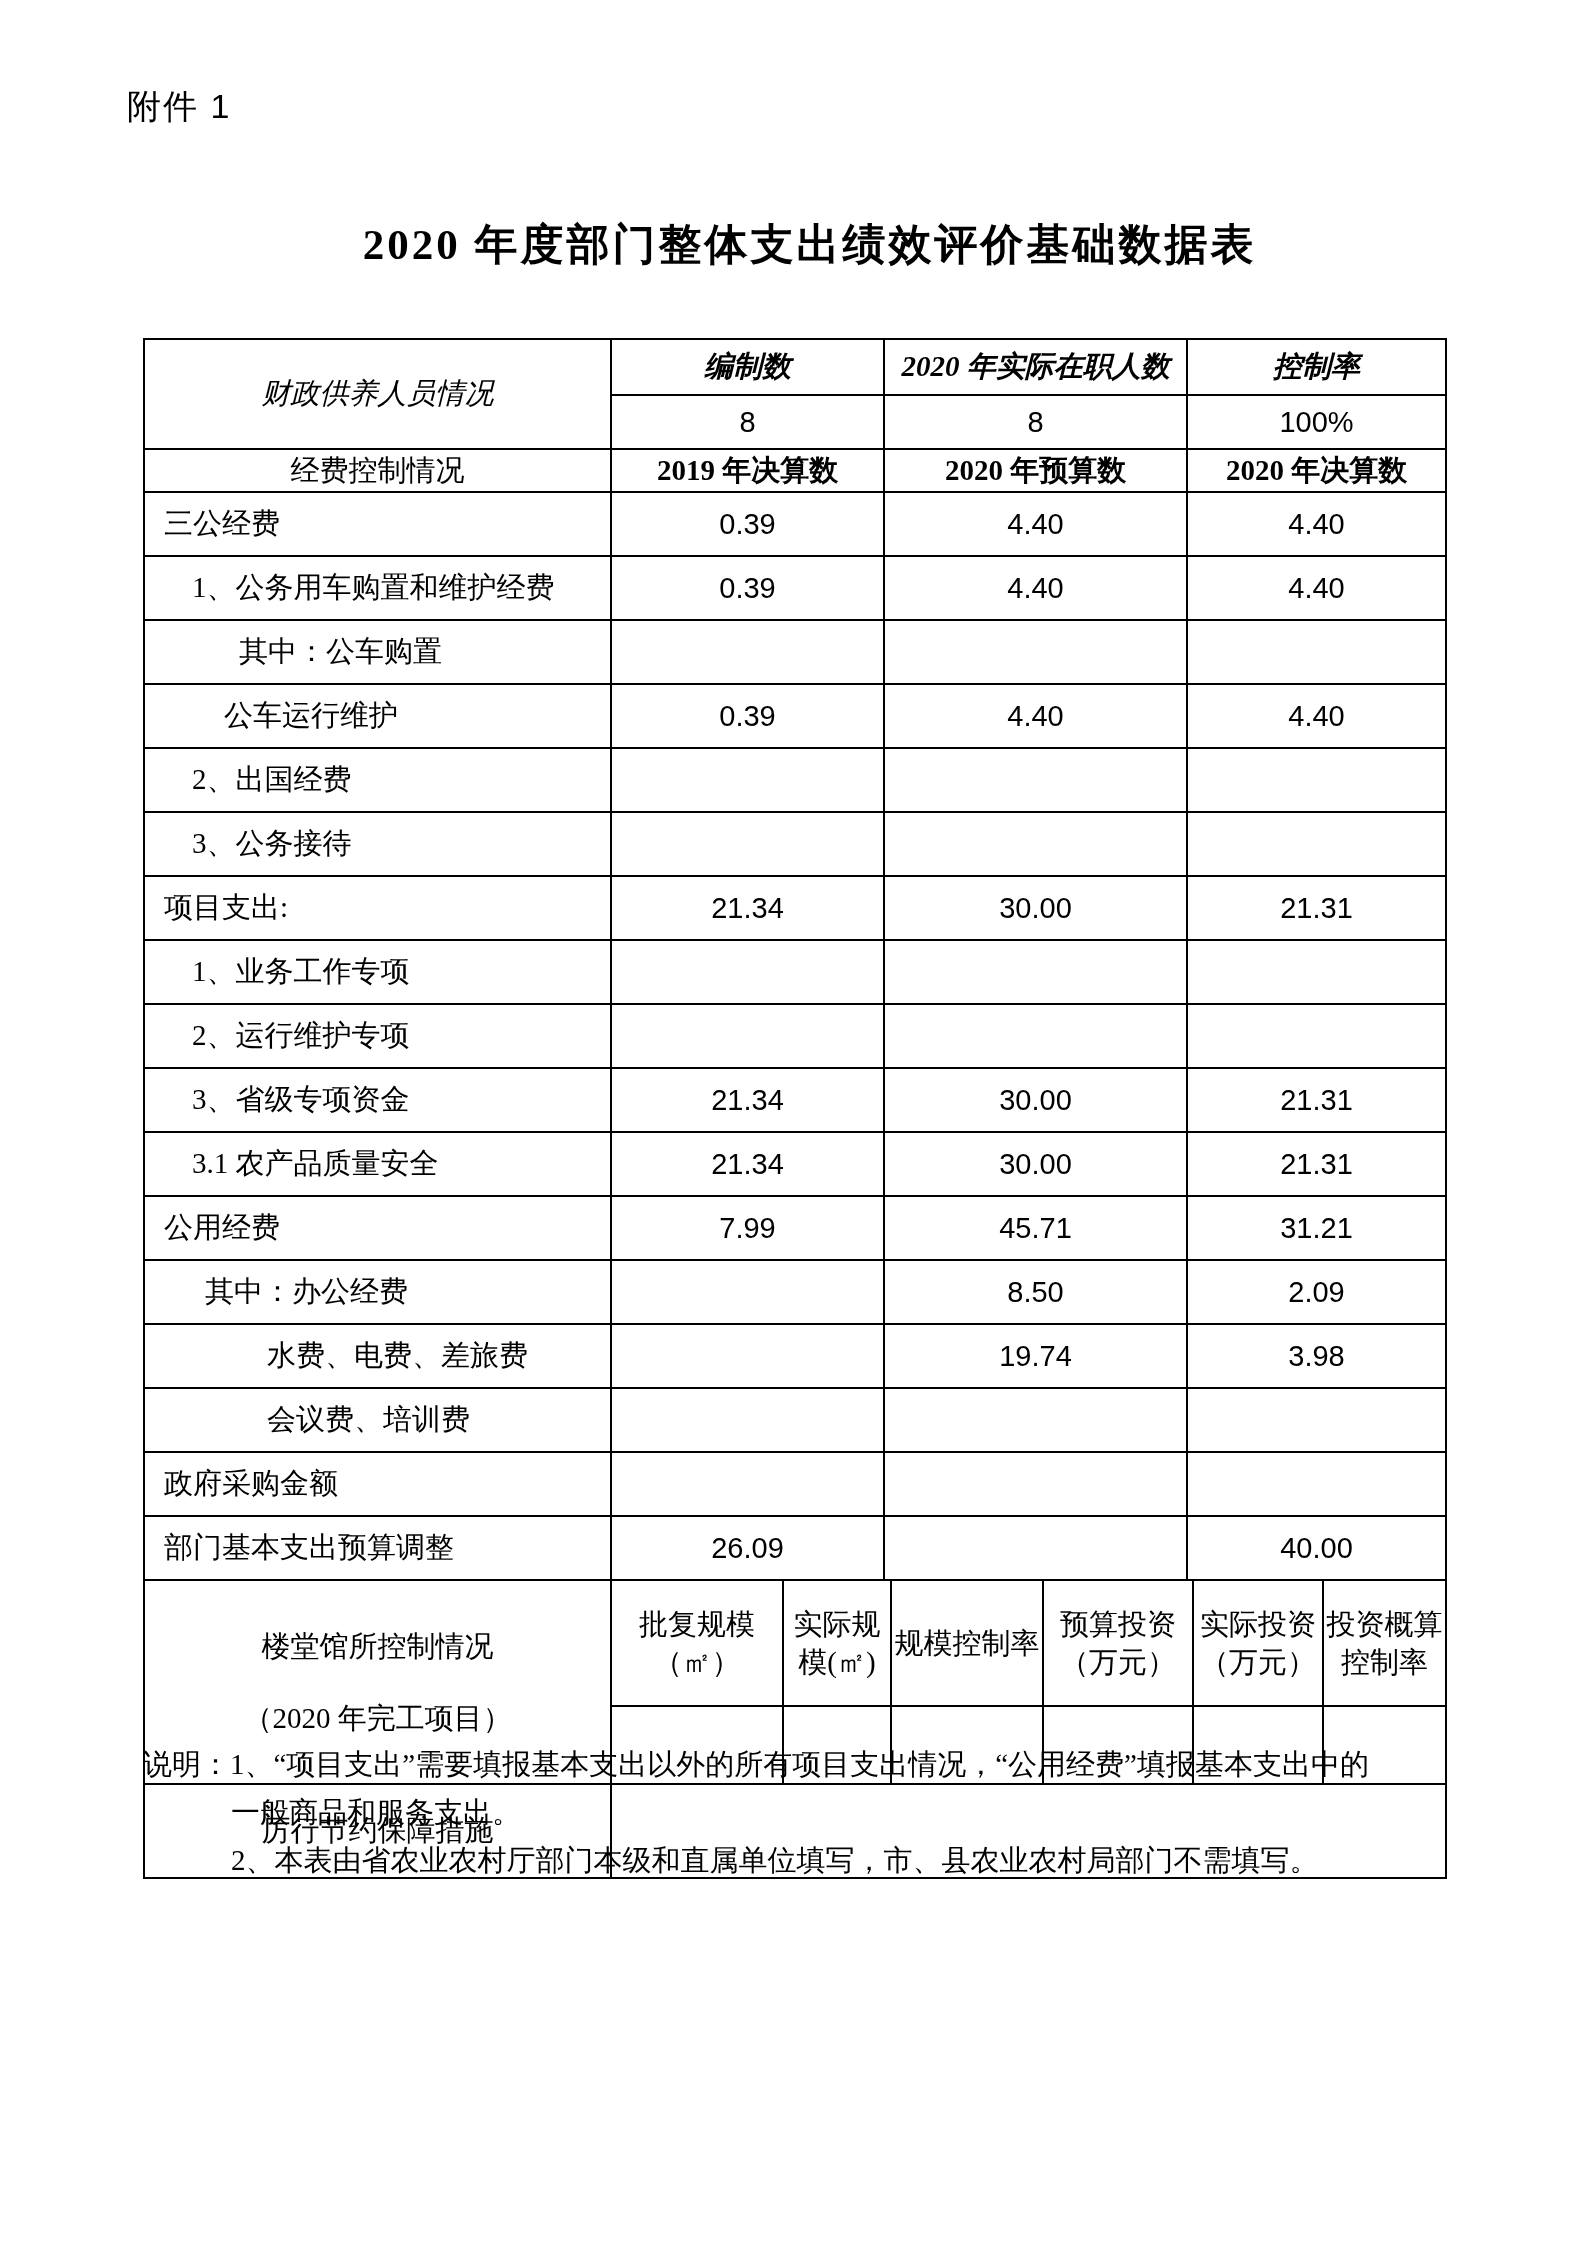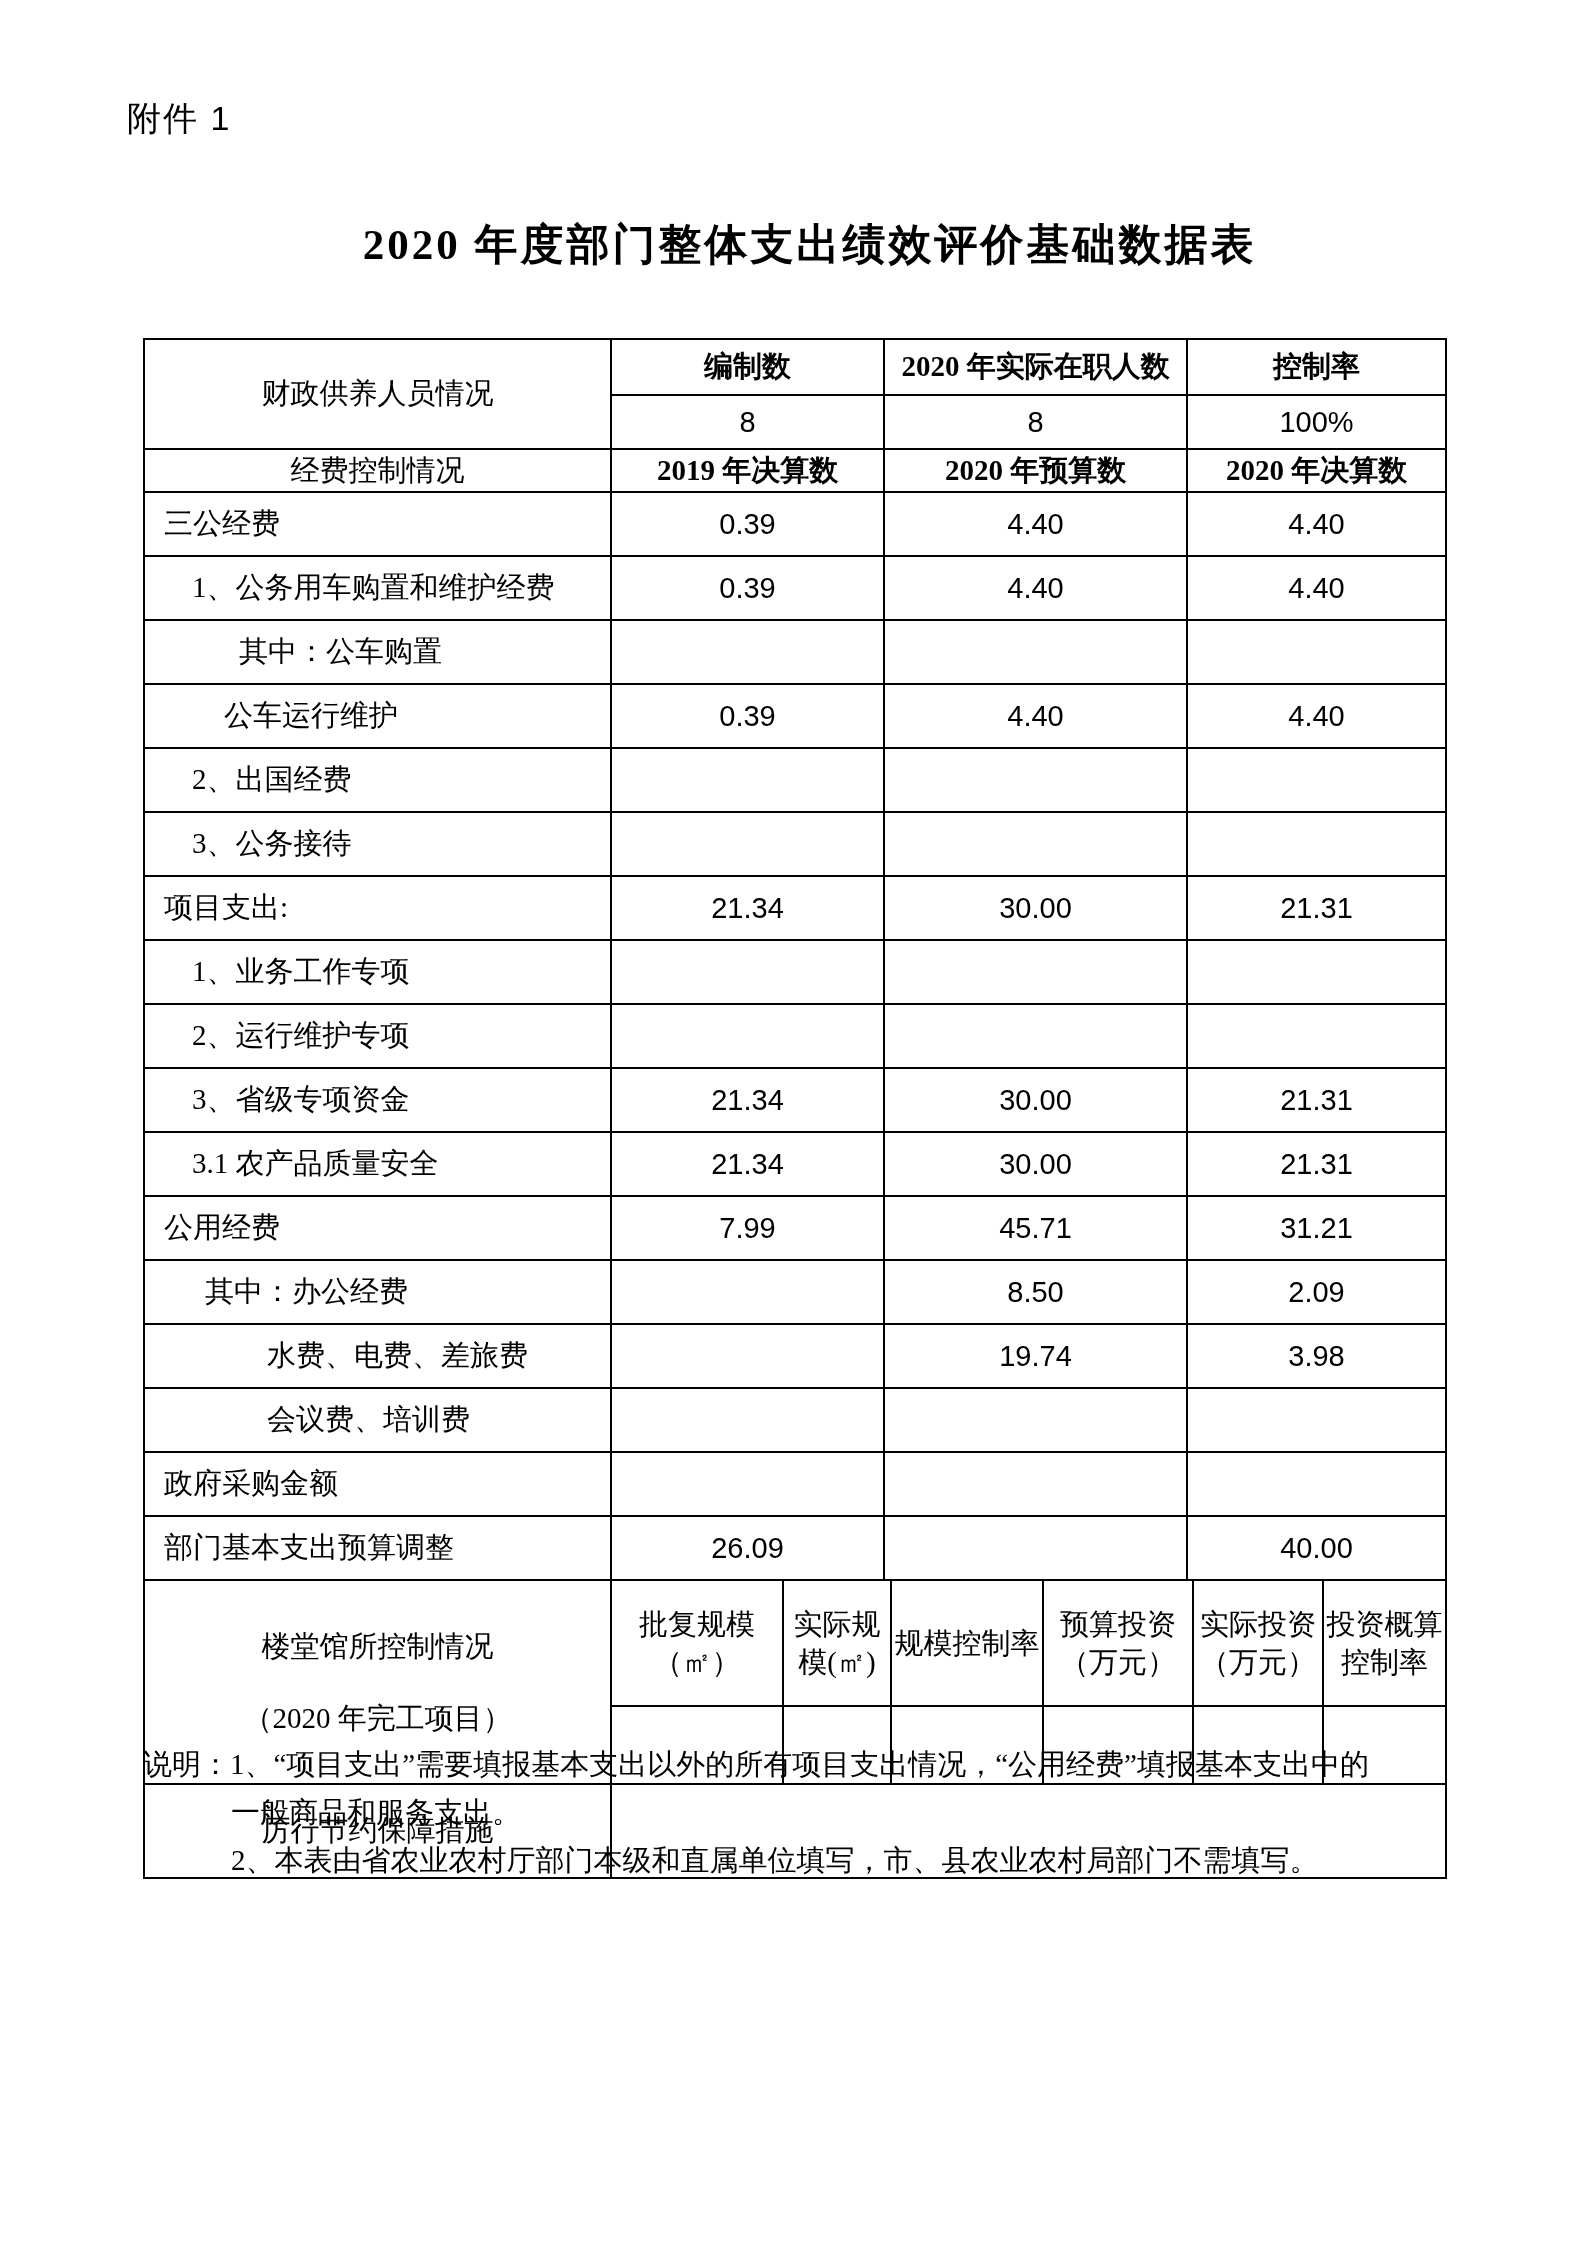--- a/index.html
+++ b/index.html
@@ -6,39 +6,39 @@
   html, body { background: #ffffff; }
   body {
     width: 1587px; height: 2245px;
     position: relative;
     font-family: "Liberation Serif", "DejaVu Serif", serif;
     color: #000;
   }
   .attachment {
     position: absolute; left: 127px; top: 84px;
     font-family: "Liberation Sans", "DejaVu Sans", sans-serif;
-    font-size: 34px; font-weight: 500; letter-spacing: 2px; margin-top: 12px;
+    font-size: 34px; font-weight: 500; letter-spacing: 2px;
   }
   .doc-title {
     position: absolute; left: 16px; top: 216px; width: 100%;
     text-align: center;
     font-size: 43px; font-weight: bold; letter-spacing: 3px;
   }
   .table-wrap { position: absolute; left: 143px; top: 338px; }
   table.main {
     border-collapse: collapse; table-layout: fixed;
     width: 1302px;
   }
   table.main td {
     border: 2px solid #000;
     vertical-align: middle;
     font-size: 29px;
     overflow: hidden;
   }
-  tr.r-h1 { height: 56px; }
+  tr.r-h1 { height: 56px; font-style: italic; }
   tr.r-h2 { height: 54px; }
   tr.r-h3 { height: 43px; }
   tr.r-d  { height: 64px; }
   tr.r-bh { height: 126px; }
   tr.r-bd { height: 78px; }
   tr.r-th { height: 94px; font-family: Liberation Mono, monospace; }
   td.hdr { text-align: center; font-weight: bold; }
   td.shdr { text-align: center; font-size: 28px; line-height: 1.32; padding: 2px 1px; }
   td.lblc { text-align: center; }
   td.lbl { text-align: left; white-space: nowrap; }

